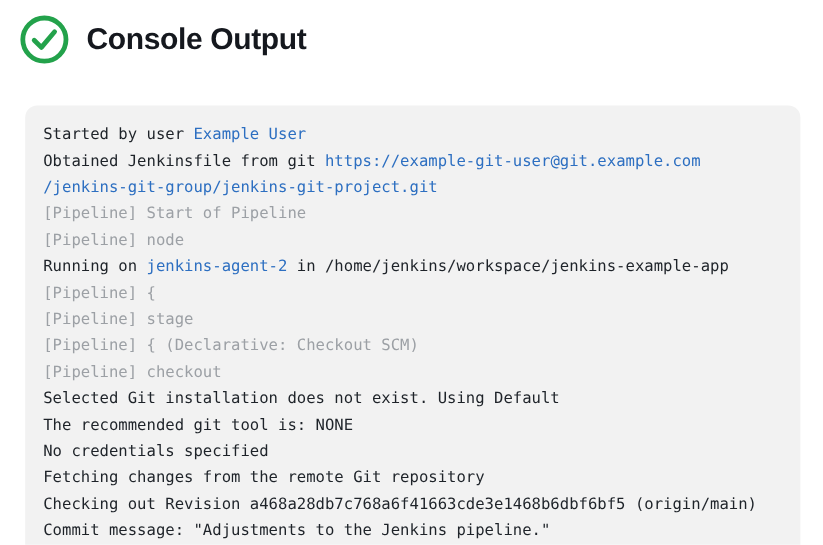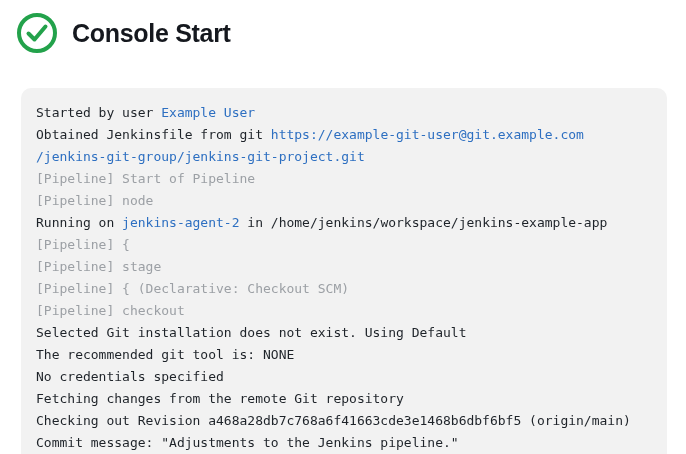--- a/index.html
+++ b/index.html
@@ -60,20 +60,20 @@
 </head>
 <body>
 
 <div class="page">
 
   <div class="header">
     <svg class="status-icon" viewBox="0 0 42 42" aria-hidden="true">
       <circle cx="21" cy="21" r="18" fill="none" stroke="var(--green)" stroke-width="4"></circle>
       <path d="M12.5 21.5 L18.5 27.5 L29.5 14.5" fill="none" stroke="var(--green)" stroke-width="4" stroke-linecap="round" stroke-linejoin="round"></path>
     </svg>
-    <h1 class="page-title">Console Start</h1>
+    <h1 class="page-title">Console Output</h1>
   </div>
 
   <div class="console-box">
     <div class="console-lines"><div class="console-line"><span class="seg-plain">Started by user </span><a class="seg-link">Example User</a></div><div class="console-line"><span class="seg-plain">Obtained Jenkinsfile from git </span><a class="seg-link">https://example-git-user@git.example.com</a></div><div class="console-line"><a class="seg-link">/jenkins-git-group/jenkins-git-project.git</a></div><div class="console-line"><span class="seg-muted">[Pipeline] Start of Pipeline</span></div><div class="console-line"><span class="seg-muted">[Pipeline] node</span></div><div class="console-line"><span class="seg-plain">Running on </span><a class="seg-link">jenkins-agent-2</a><span class="seg-plain"> in /home/jenkins/workspace/jenkins-example-app</span></div><div class="console-line"><span class="seg-muted">[Pipeline] {</span></div><div class="console-line"><span class="seg-muted">[Pipeline] stage</span></div><div class="console-line"><span class="seg-muted">[Pipeline] { (Declarative: Checkout SCM)</span></div><div class="console-line"><span class="seg-muted">[Pipeline] checkout</span></div><div class="console-line"><span class="seg-plain">Selected Git installation does not exist. Using Default</span></div><div class="console-line"><span class="seg-plain">The recommended git tool is: NONE</span></div><div class="console-line"><span class="seg-plain">No credentials specified</span></div><div class="console-line"><span class="seg-plain">Fetching changes from the remote Git repository</span></div><div class="console-line"><span class="seg-plain">Checking out Revision a468a28db7c768a6f41663cde3e1468b6dbf6bf5 (origin/main)</span></div><div class="console-line"><span class="seg-plain">Commit message: "Adjustments to the Jenkins pipeline."</span></div></div>
   </div>
 
 </div>
 
 </body></html>

